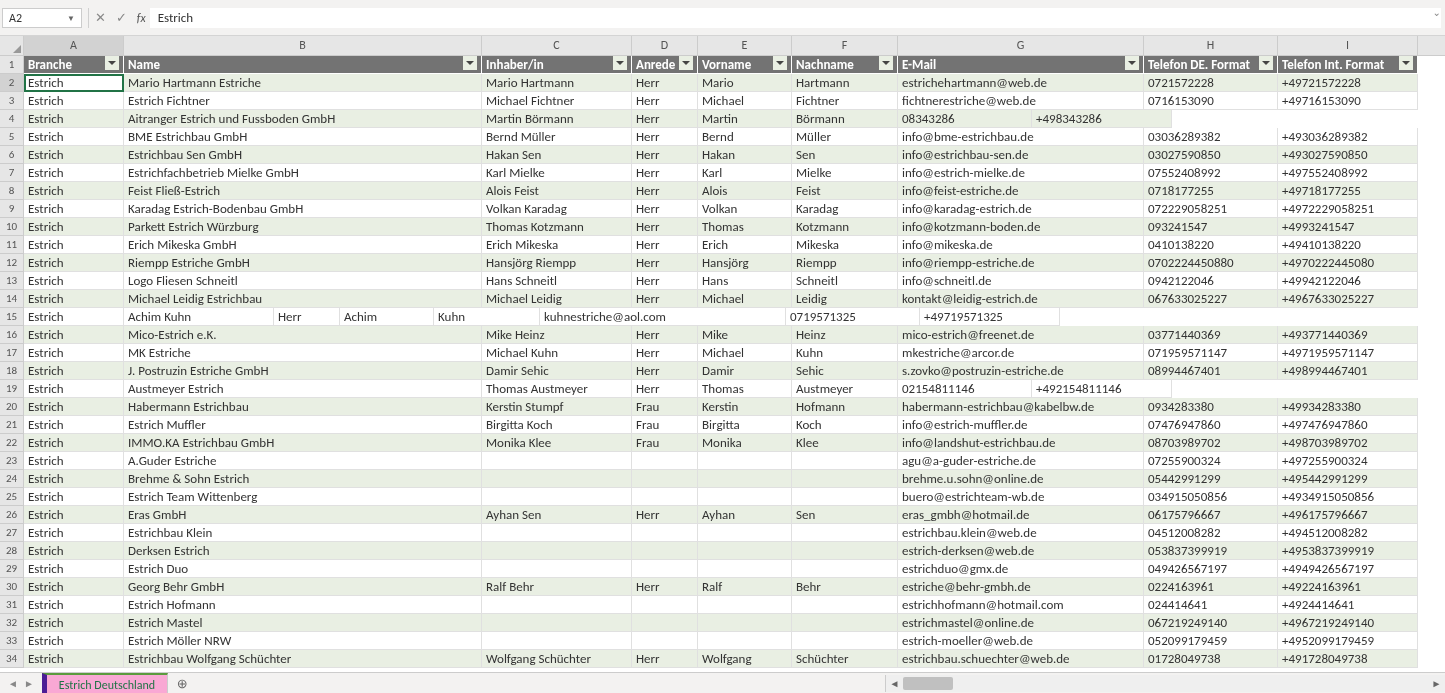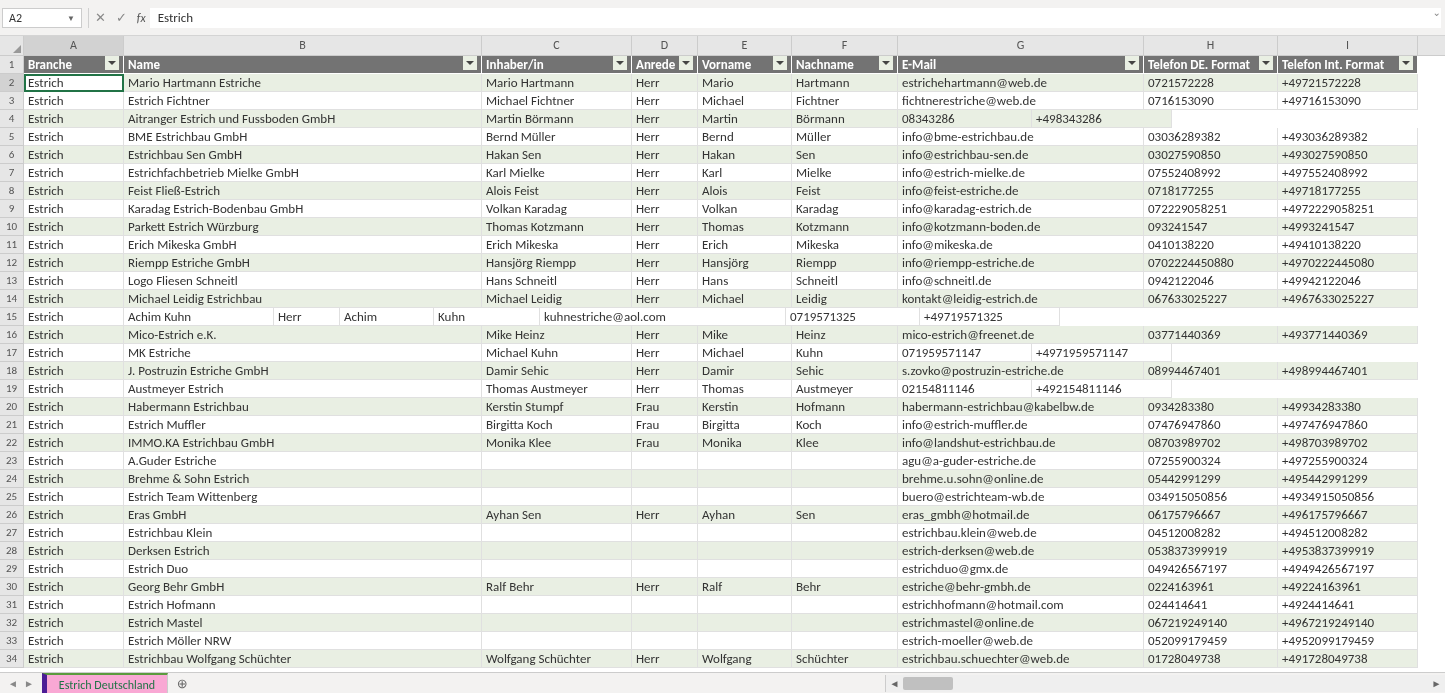--- a/index.html
+++ b/index.html
@@ -402,20 +402,21 @@
         <div class="cell cI">+493771440369</div>
       </div>
       <div class="row data-row odd">
         <div class="row-h">17</div>
         <div class="cell cA">Estrich</div>
         <div class="cell cB">MK Estriche</div>
         <div class="cell cC">Michael Kuhn</div>
         <div class="cell cD">Herr</div>
         <div class="cell cE">Michael</div>
         <div class="cell cF">Kuhn</div>
+        <div class="cell cG">mkestriche@arcor.de</div>
         <div class="cell cH">071959571147</div>
         <div class="cell cI">+4971959571147</div>
       </div>
       <div class="row data-row even">
         <div class="row-h">18</div>
         <div class="cell cA">Estrich</div>
         <div class="cell cB">J. Postruzin Estriche GmbH</div>
         <div class="cell cC">Damir Sehic</div>
         <div class="cell cD">Herr</div>
         <div class="cell cE">Damir</div>

